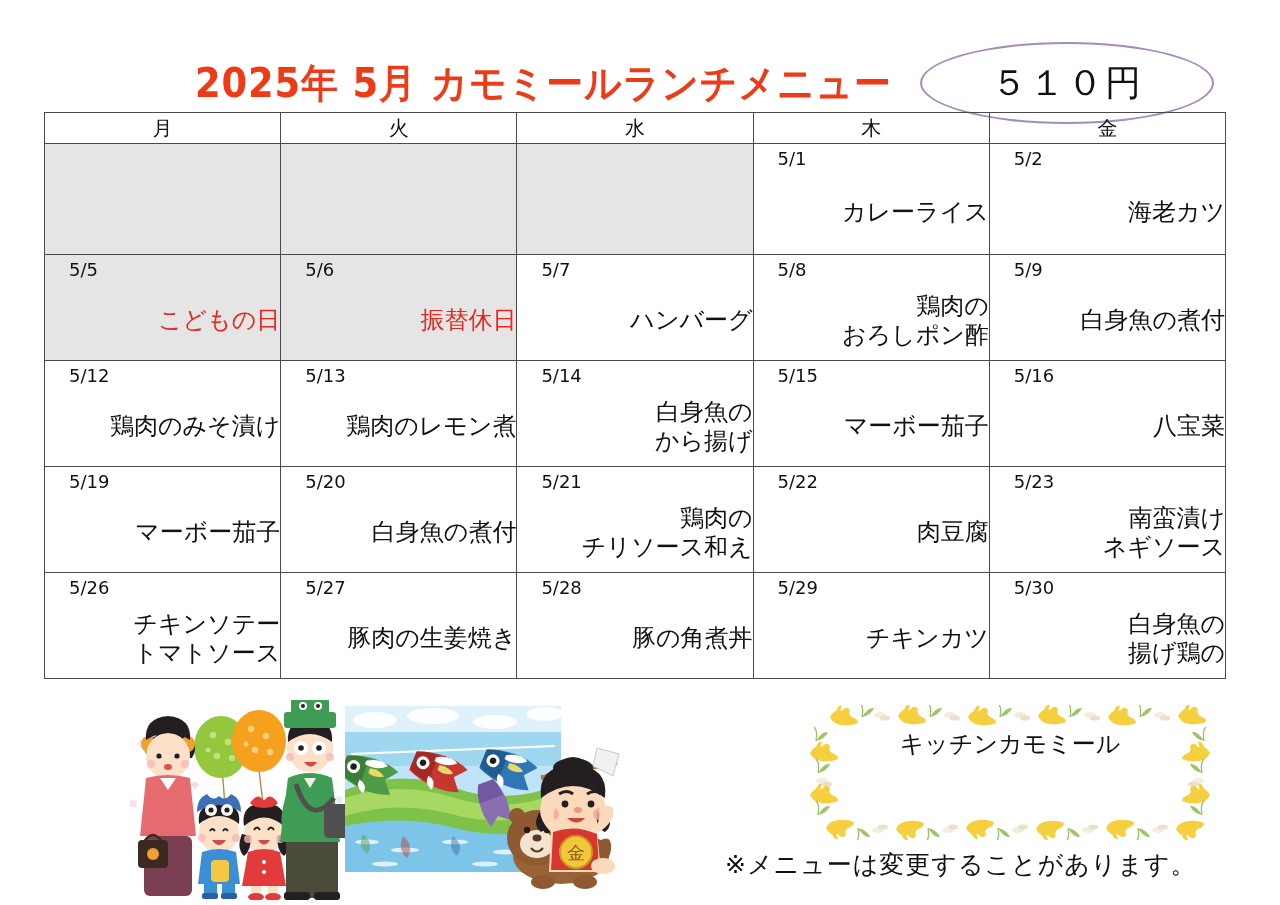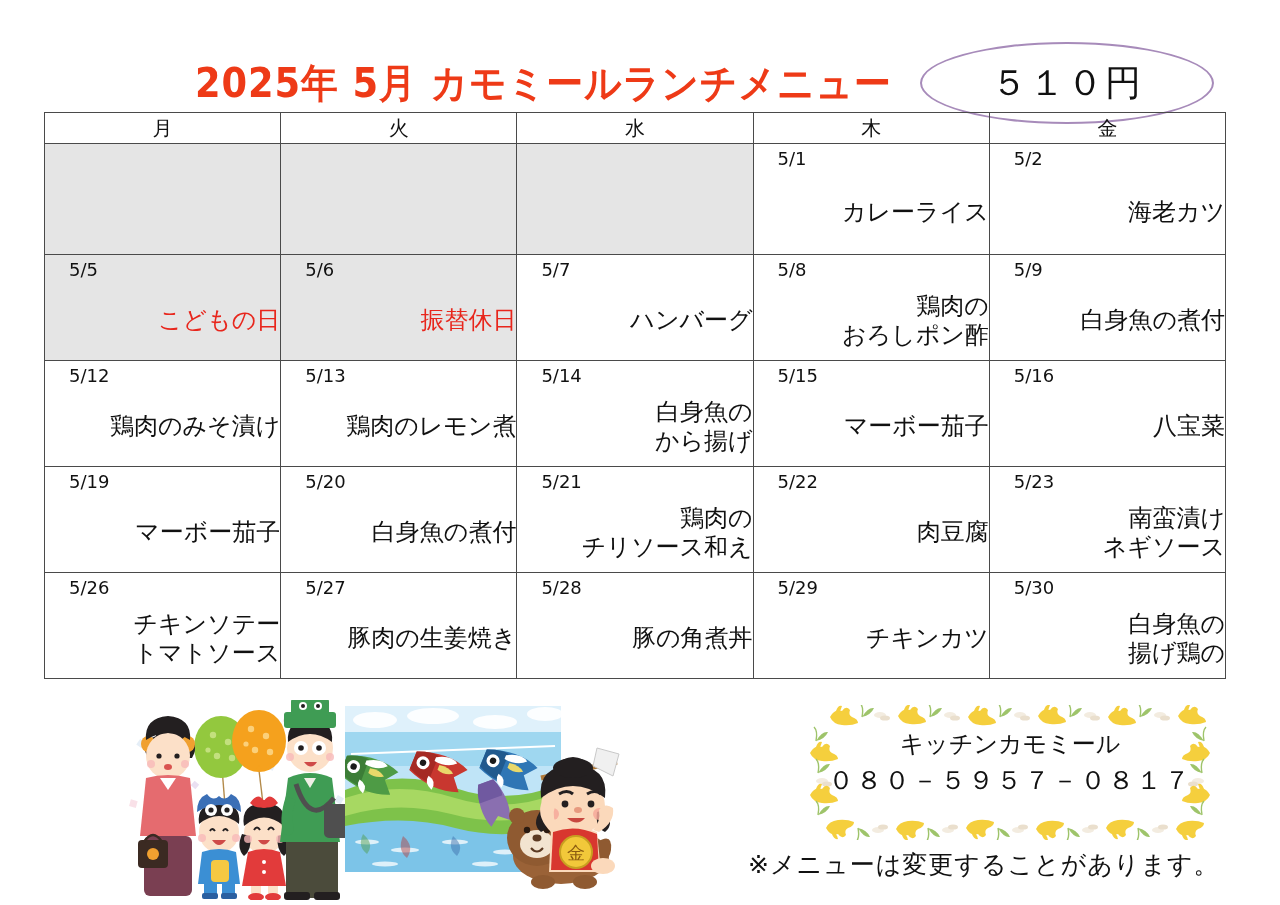--- a/index.html
+++ b/index.html
@@ -98,21 +98,21 @@
     overflow:hidden;
   }
   .notice-inner{
     position:absolute;left:0;right:0;top:22px;
     text-align:center;
     font-size:24px;color:#111;line-height:1.45;
     font-family:"DejaVu Sans",sans-serif;
   }
   .notice-inner .phone{font-size:26px;letter-spacing:2px;}
   .disclaimer{
-    position:absolute;left:748px;top:848px;width:480px;
+    position:absolute;left:725px;top:848px;width:480px;
     font-size:25px;color:#111;letter-spacing:1px;
     font-family:"DejaVu Sans",sans-serif;
     white-space:nowrap;
   }
   .frame-edge{position:absolute;}
 </style>
 </head>
 <body>
 
 <div class="header">
@@ -604,17 +604,16 @@
       <use href="#bunny" x="10" y="40"></use>
       <use href="#sprig" x="18" y="58"></use>
       <use href="#petal" x="22" y="76"></use>
       <use href="#bunny" x="10" y="82"></use>
       <use href="#sprig" x="18" y="100"></use>
     </g>
   </svg>
 
   <div class="notice-inner">
     <div>キッチンカモミール</div>
-    <div class="phone">０８０－５９５７－０８１７</div>
   </div>
 </div>
 
 <div class="disclaimer">※メニューは変更することがあります。</div>
 
 </body></html>

